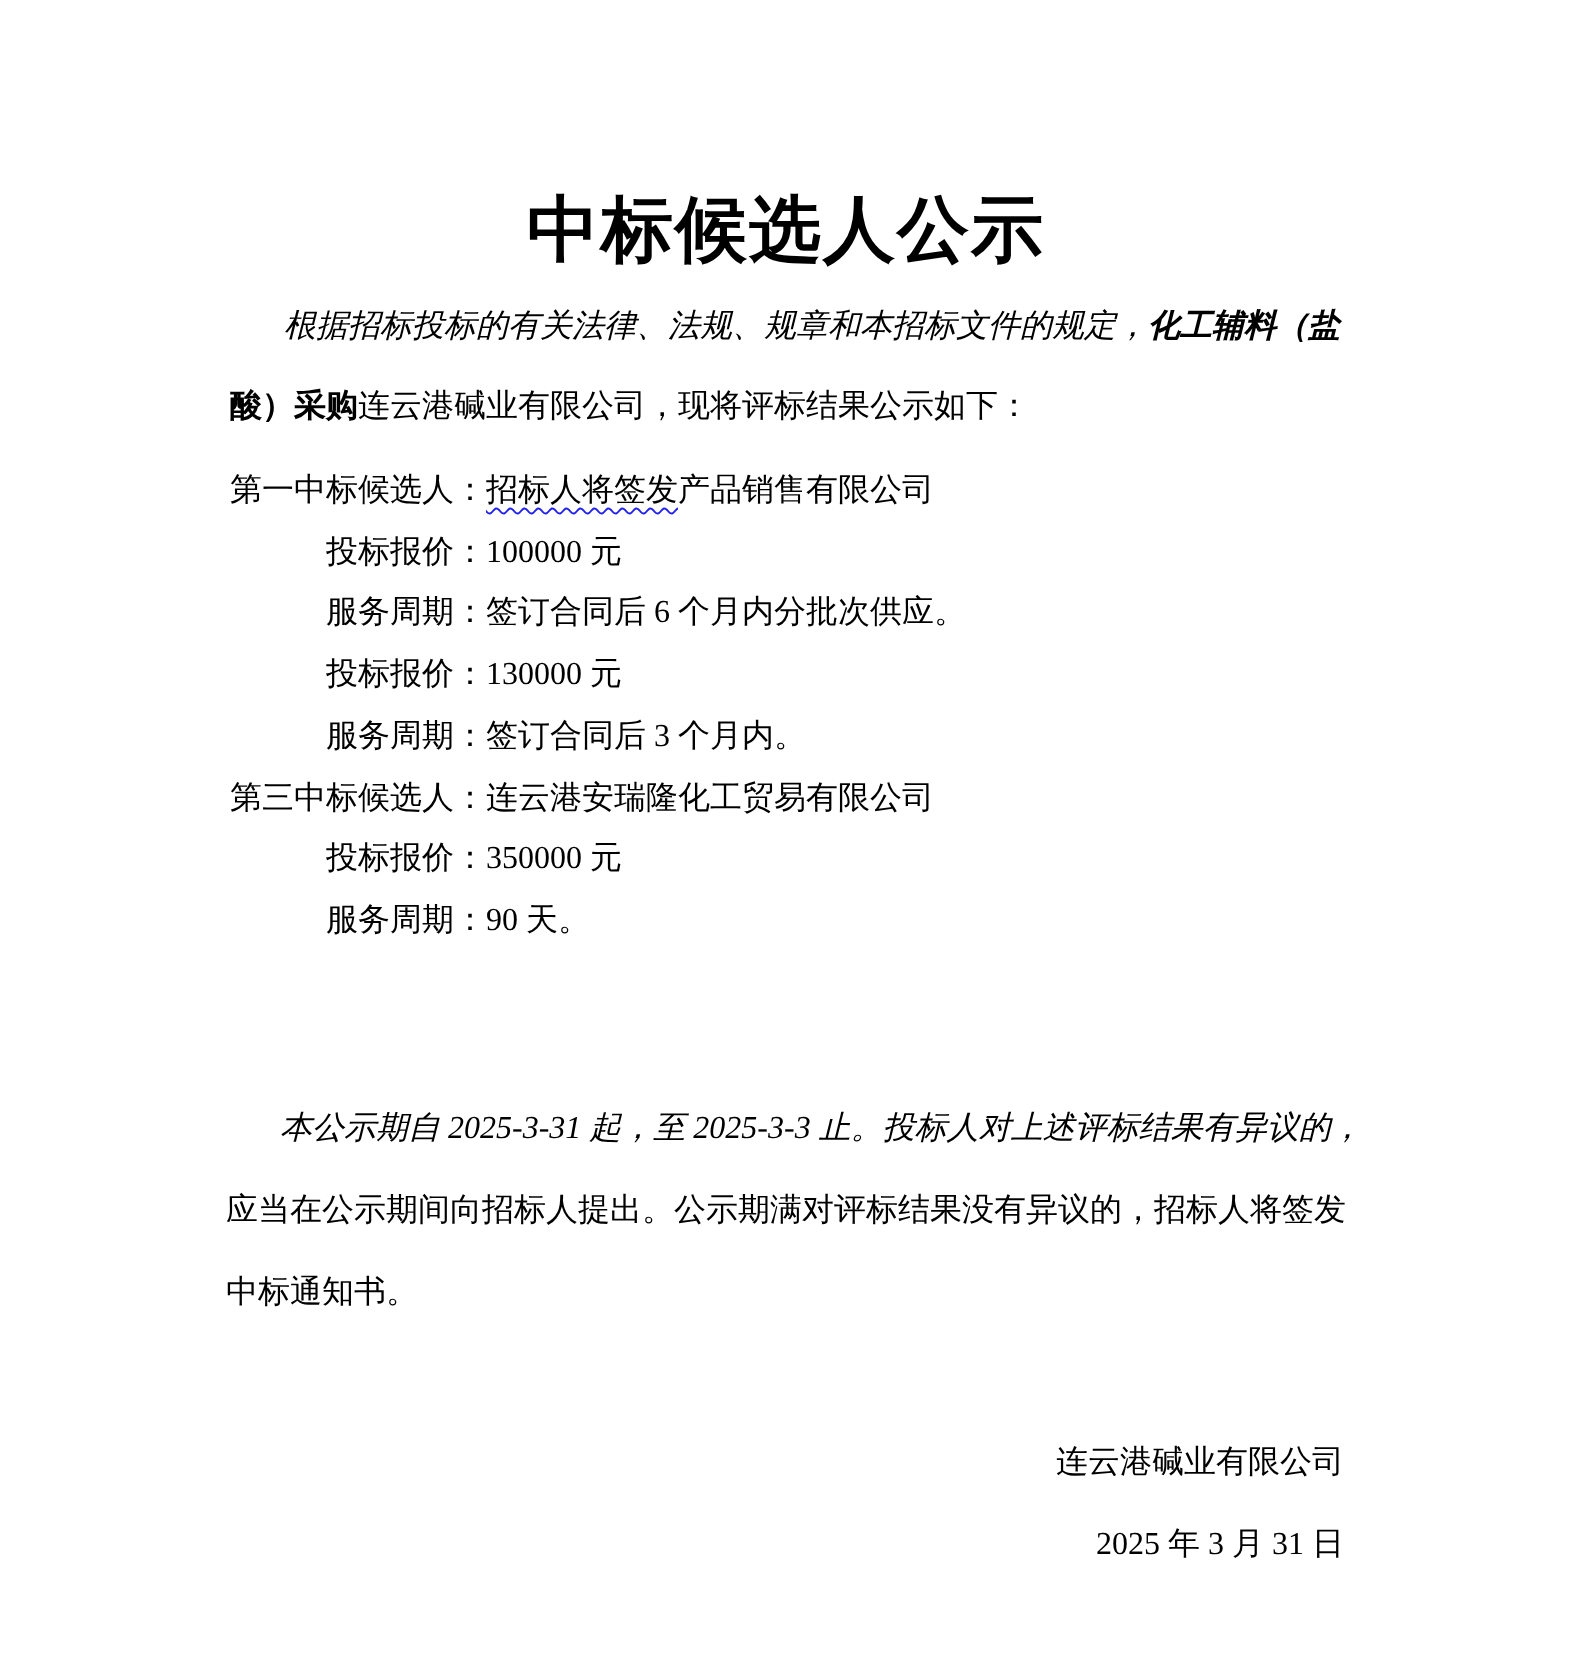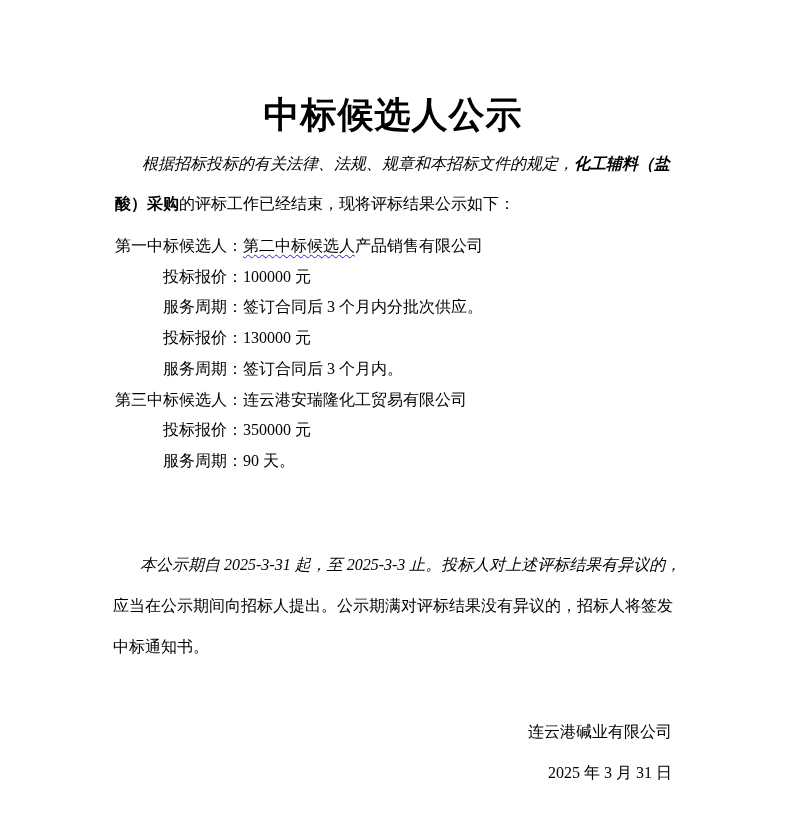--- a/index.html
+++ b/index.html
@@ -41,28 +41,28 @@
   }
 </style>
 </head>
 <body>
 
 <div class="page">
   <h1 class="title">中标候选人公示</h1>
 
   <div class="intro" id="intro">
       <div class="ln indent"><span>根据招标投标的有关法律、法规、规章和本招标文件的规定，</span><span class="b">化工辅料（盐</span></div>
-      <div class="ln"><span class="b">酸）采购</span><span>的评标工作已经结束，现将评标结果公示如下：</span></div>
+      <div class="ln"><span class="b">酸）采购</span><span>连云港碱业有限公司，现将评标结果公示如下：</span></div>
     </div>
 
   <div class="candidates" id="candidates">
       <div>
-        <div class="ln"><span>第一中标候选人：</span><span class="sq" style="text-decoration-color: rgb(34, 34, 238);">第二中标候选人</span><span>产品销售有限公司</span></div>
+        <div class="ln"><span>第一中标候选人：</span><span class="sq" style="text-decoration-color: rgb(34, 34, 238);">招标人将签发</span><span>产品销售有限公司</span></div>
         <div class="ln sub"><span>投标报价：</span><span>100000 元</span></div>
-        <div class="ln sub"><span>服务周期：</span><span>签订合同后 3 个月内分批次供应。</span></div>
+        <div class="ln sub"><span>服务周期：</span><span>签订合同后 6 个月内分批次供应。</span></div>
       </div>
       <div>
         <div class="ln sub"><span>投标报价：</span><span>130000 元</span></div>
         <div class="ln sub"><span>服务周期：</span><span>签订合同后 3 个月内。</span></div>
       </div>
       <div>
         <div class="ln"><span>第三中标候选人：</span><span>连云港安瑞隆化工贸易有限公司</span></div>
         <div class="ln sub"><span>投标报价：</span><span>350000 元</span></div>
         <div class="ln sub"><span>服务周期：</span><span>90 天。</span></div>
       </div>

